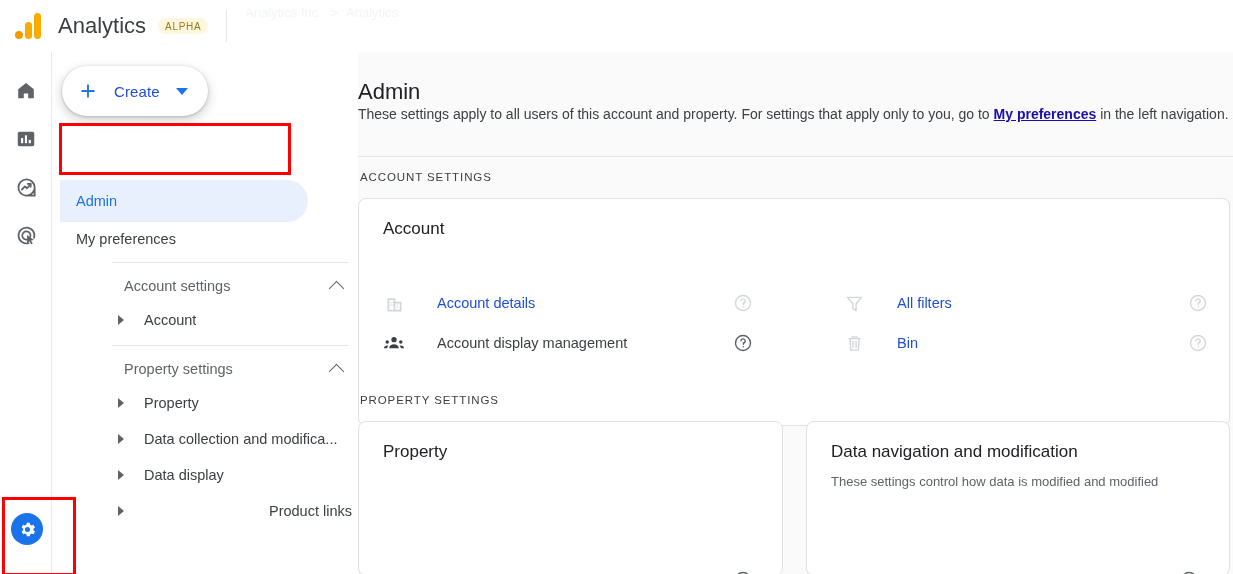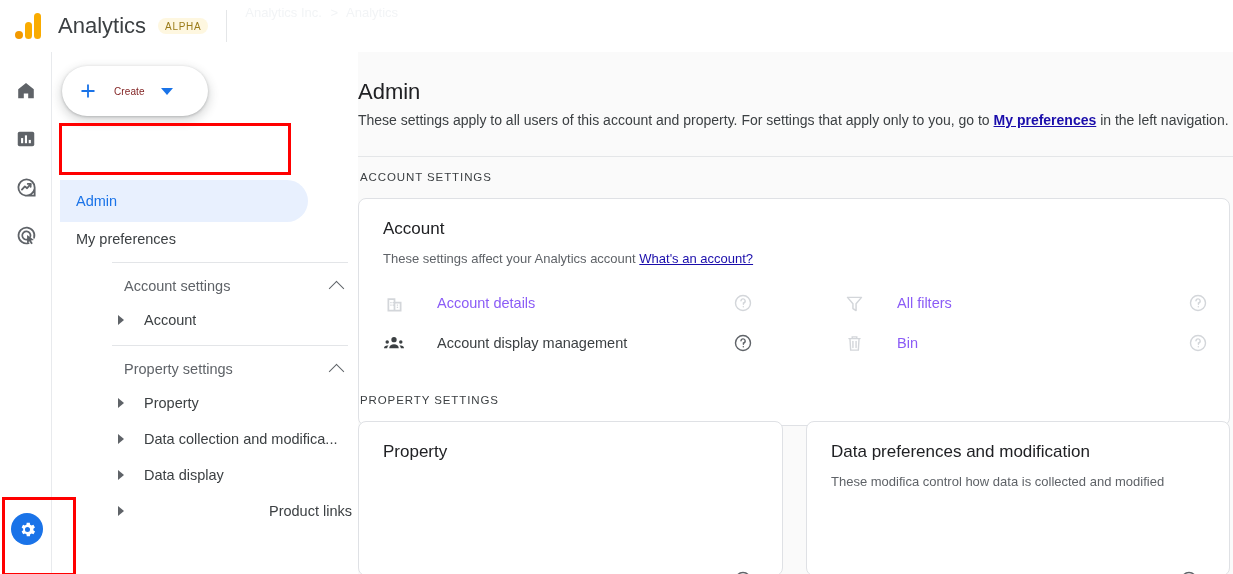--- a/index.html
+++ b/index.html
@@ -133,21 +133,21 @@
     border: none;
     border-radius: 25px;
     box-shadow: 0 1px 3px rgba(60,64,67,.3), 0 4px 8px 3px rgba(60,64,67,.15);
     display: flex; align-items: center;
     padding: 0 16px;
     cursor: pointer;
     font-family: "Liberation Sans", sans-serif;
   }
   .create-plus { width: 20px; height: 20px; color: #1a73e8; flex: 0 0 auto; }
   .create-label {
-    color: #7f1d1d; font-size: 10px; margin-left: 16px;
+    color: #1d4ed8; font-size: 15px; margin-left: 16px;
     letter-spacing: .1px;
   }
   .create-caret {
     margin-left: 16px; width: 0; height: 0;
     border-left: 6px solid transparent;
     border-right: 6px solid transparent;
     border-top: 7px solid #1a73e8;
   }
 
   .nav-pill {
@@ -223,21 +223,21 @@
     position: absolute; left: 358px; top: 52px;
     width: 875px; height: 522px;
     background: #fafafa;
     overflow: hidden;
   }
   .page-title {
     position: absolute; left: 0; top: 27px;
     font-size: 22px; color: #202124;
   }
   .page-desc {
-    position: absolute; left: 0; top: 58px;
+    position: absolute; left: 0; top: 52px;
     width: 872px;
     font-size: 14px; color: #3c4043; line-height: 20px;
   }
   .page-desc a { color: #1a0dab; font-weight: bold; }
   .hr-top {
     position: absolute; left: 0; top: 104px;
     width: 875px; height: 1px; background: #e4e6e8;
   }
 
   .section-label {
@@ -281,21 +281,21 @@
   }
   .row .r-label {
     margin-left: 32px; font-size: 14.5px; color: #3c4043;
     white-space: nowrap;
   }
   .row .r-help {
     position: absolute; right: 0;
     width: 20px; height: 20px; color: #5f6368;
   }
   .row.dim .r-icon { color: #d3d6da; }
-  .row.dim .r-label { color: #8b5cf6; }
+  .row.dim .r-label { color: #1d4ed8; }
   .row.dim .r-help { color: #d3d6da; }
 
   
   .acc-col-l { left: 24px; width: 370px; }
   .acc-col-r { left: 484px; width: 365px; }
   .acc-r1 { top: 84px; }
   .acc-r2 { top: 124px; }
 
   
   .prop-r1 { left: 24px; width: 370px; top: 138px; }
@@ -468,23 +468,20 @@
     <div class="page-desc">
       <span>These settings apply to all users of this account and property. For settings that apply only to you, go to </span><a href="#">My preferences</a><span> in the left navigation.</span>
     </div>
 
     <div class="hr-top"></div>
 
     <div class="section-label sl-account">ACCOUNT SETTINGS</div>
 
     <div class="card card-account">
       <div class="card-title">Account</div>
-      <div class="card-sub">
-        <span>These settings affect your Analytics account </span><a href="#">What's an account?</a>
-      </div>
 
       <div class="row acc-col-l acc-r1 dim">
         <span class="r-icon">
           <svg viewBox="0 0 24 24" width="21" height="21" fill="currentColor">
             <path d="M4 21V6h9v4h7v11zm2-2h5V8H6zm7 0h5v-7h-5zM7.2 10.3h1.5v1.5H7.2zm2.6 0h1.5v1.5H9.8zM7.2 13h1.5v1.5H7.2zm2.6 0h1.5v1.5H9.8zm4.8 0h1.5v1.5h-1.5zm0 2.7h1.5v1.5h-1.5z"></path>
           </svg>
         </span>
         <span class="r-label">Account details</span>
         <span class="r-help">
           <svg viewBox="0 0 24 24" width="20" height="20" fill="none" stroke="currentColor" stroke-width="1.7">
@@ -566,22 +563,22 @@
           <svg viewBox="0 0 24 24" width="20" height="20" fill="none" stroke="currentColor" stroke-width="1.7">
             <circle cx="12" cy="12" r="9"></circle>
             <path d="M9.6 9.4a2.5 2.5 0 1 1 2.9 2.6v1.5" stroke-linecap="round"></path>
             <circle cx="12.4" cy="16.4" r=".9" fill="currentColor" stroke="none"></circle>
           </svg>
         </span>
       </div>
     </div>
 
     <div class="card card-datacoll">
-      <div class="card-title">Data preferences and modification</div>
-      <div class="card-sub">These modifica control how data is collected and modified</div>
+      <div class="card-title">Data navigation and modification</div>
+      <div class="card-sub">These settings control how data is modified and modified</div>
 
       <div class="row dc-r1">
         <span class="r-icon">
           <svg viewBox="0 0 24 24" width="21" height="21" fill="currentColor">
             <rect x="4" y="5" width="11" height="1.9" rx=".9"></rect>
               <circle cx="18.2" cy="5.9" r="1.2"></circle>
             <rect x="7" y="9.4" width="11" height="1.9" rx=".9"></rect>
               <circle cx="4.3" cy="10.4" r="1.2"></circle>
             <rect x="4" y="13.8" width="11" height="1.9" rx=".9"></rect>
               <circle cx="18.2" cy="14.8" r="1.2"></circle>

